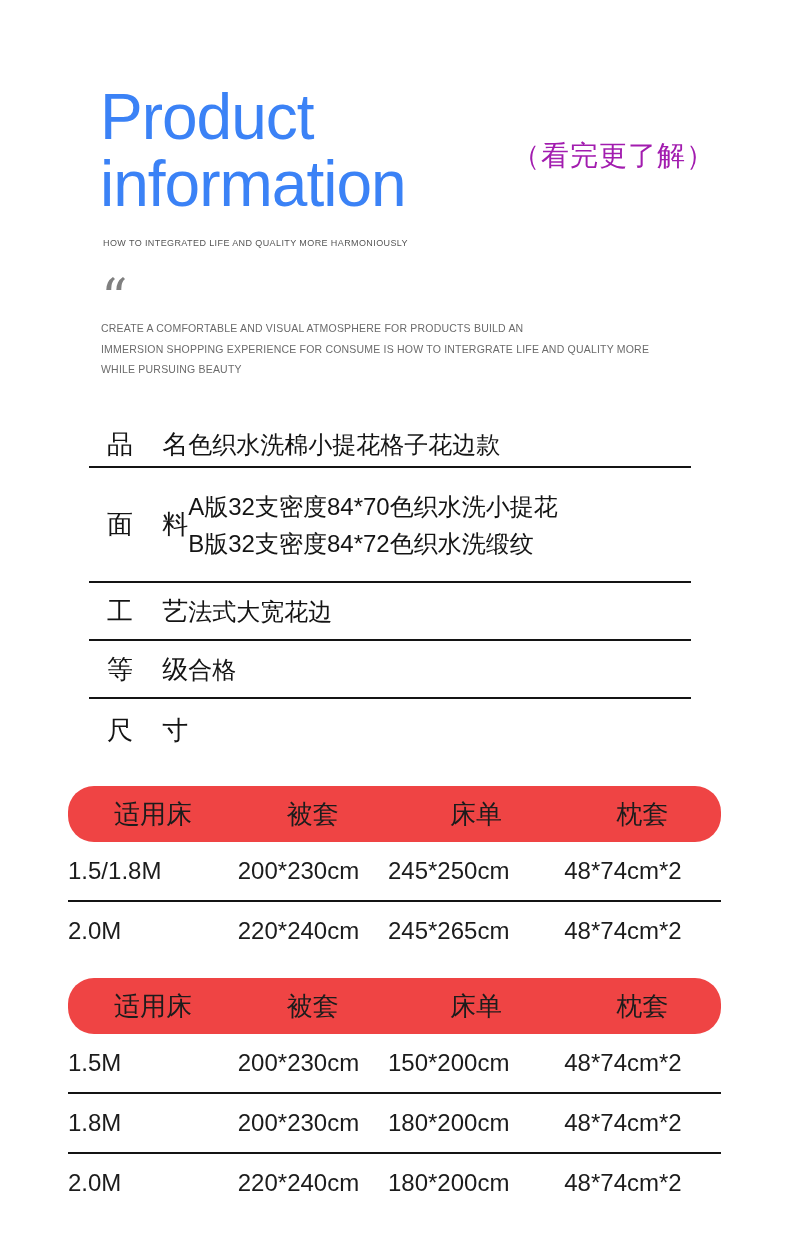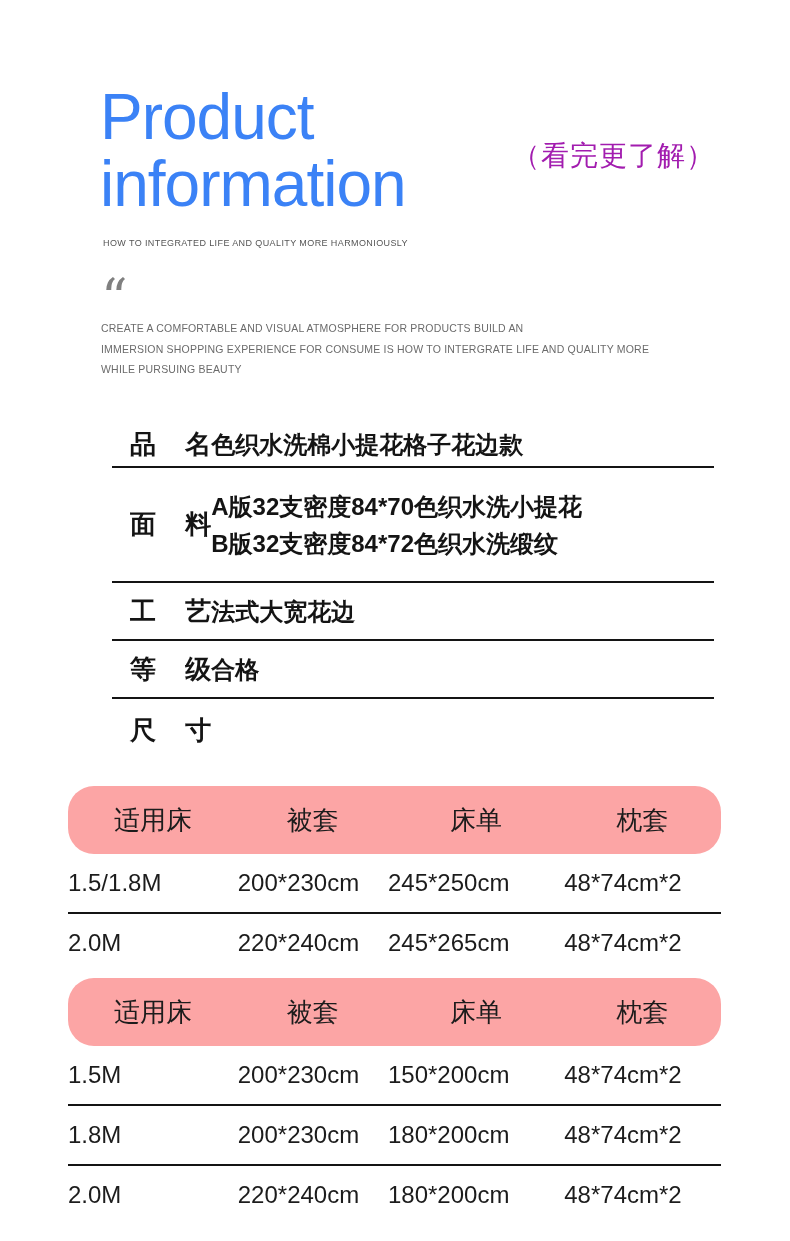--- a/index.html
+++ b/index.html
@@ -35,21 +35,21 @@
   .quote-mark{
     font-family:"DejaVu Serif",serif;
     font-size:52px;line-height:40px;color:#808080;
     letter-spacing:2px;
   }
   .quote-line{
     margin:0;font-size:10.5px;line-height:20.5px;
     color:#6b6b6b;letter-spacing:.2px;white-space:nowrap;
   }
   
-  .specs{position:absolute;top:423px;left:112px;width:602px;font-weight:bold;}
+  .specs{position:absolute;top:423px;left:89px;width:602px;}
   .spec-row{
     display:flex;align-items:center;
     border-bottom:2px solid #141414;
   }
   .spec-row.no-border{border-bottom:none;}
   .spec-label{
     font-size:26px;color:#141414;word-spacing:22px;
     white-space:nowrap;padding-left:18px;
   }
   .spec-value{
@@ -60,21 +60,21 @@
   .r-name{min-height:43px;}
   .r-fabric{min-height:113px;}
   .r-craft{min-height:56px;}
   .r-grade{min-height:56px;}
   .r-size{min-height:62px;}
   
   .size-table{position:absolute;left:68px;width:653px;}
   .t1{top:786px;}
   .t2{top:978px;}
   .pill{
-    height:68px;border-radius:26px;background:#fca5a5;
+    height:56px;border-radius:26px;background:#ef4444;
     display:grid;grid-template-columns:26% 23% 27% 24%;
     align-items:center;text-align:center;
     font-size:26px;color:#1c1c1c;
   }
   .trow{
     display:grid;grid-template-columns:26% 23% 27% 24%;
     align-items:center;
     min-height:58px;
     font-size:24px;color:#1c1c1c;
   }

